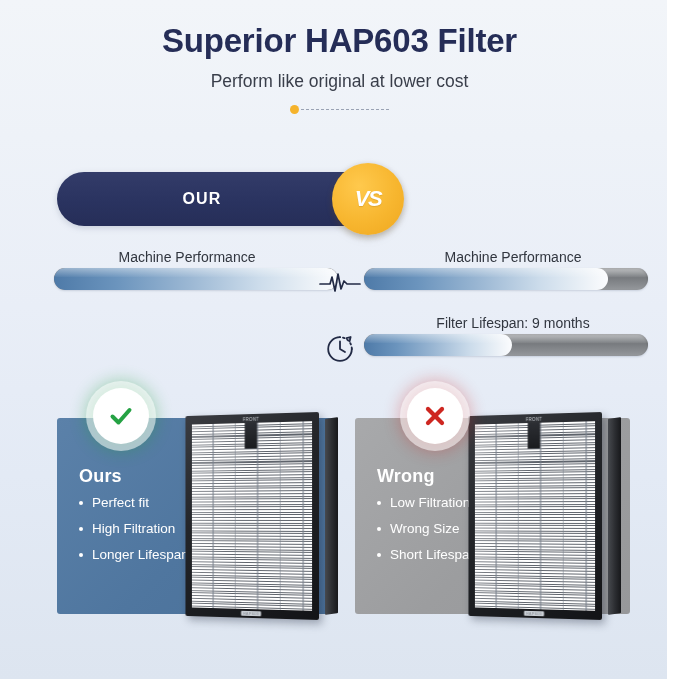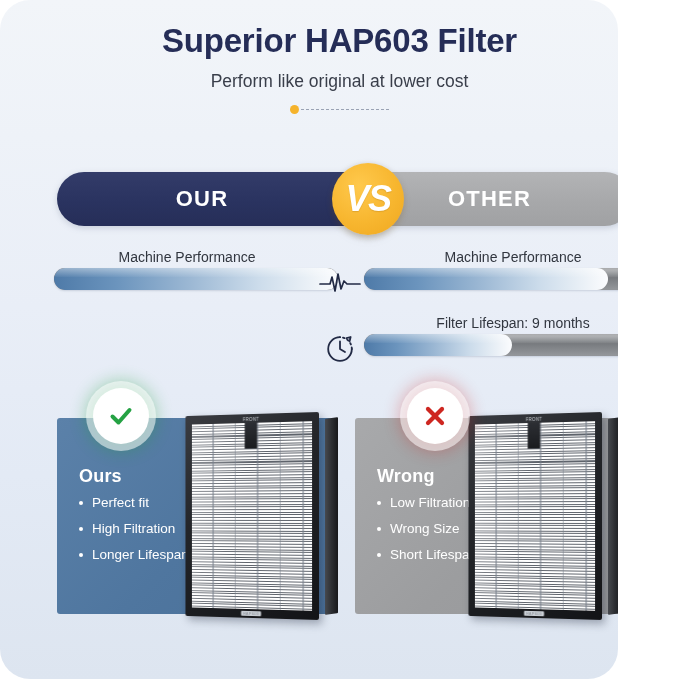--- a/index.html
+++ b/index.html
@@ -8,31 +8,30 @@
   body {
     width: 679px;
     height: 679px;
     overflow: hidden;
     font-family: "Liberation Sans", sans-serif;
     background: #ffffff;
   }
 
   .poster {
     position: relative;
-    width: 618px;
+    width: 667px;
     height: 679px;
     background:
       linear-gradient(180deg,
         #f2f5f9 0%,
         #eef2f8 20%,
         #e9eef7 45%,
         #e3eaf5 70%,
         #dde5f0 100%);
     overflow: hidden;
-    border-radius: 30px;
   }
 
   
   .header {
     position: absolute;
     top: 22px;
     left: 0;
     width: 679px;
     text-align: center;
   }
@@ -80,21 +79,21 @@
     height: 54px;
     display: flex;
     filter: drop-shadow(0 2px 3px rgba(40,55,90,0.18));
   }
   .banner-half {
     height: 54px;
     display: flex;
     align-items: center;
     justify-content: center;
     color: #ffffff;
-    font-size: 22px;
+    font-size: 16px;
     font-weight: bold;
     letter-spacing: 1.2px;
     text-align: right;
   }
   .banner-left {
     width: 290px;
     background: linear-gradient(180deg, #333c69 0%, #2a3360 55%, #262e58 100%);
     border-radius: 27px 0 0 27px;
   }
   .banner-right {
@@ -110,21 +109,21 @@
     height: 72px;
     border-radius: 50%;
     background: radial-gradient(circle at 38% 32%, #ffc94d 0%, #f7b62f 55%, #efa71f 100%);
     display: flex;
     align-items: center;
     justify-content: center;
     box-shadow: 0 3px 6px rgba(120,80,10,0.25);
   }
   .vs-text {
     color: #ffffff;
-    font-size: 36px;
+    font-size: 22px;
     font-weight: bold;
     font-style: italic;
     letter-spacing: -1.5px;
     text-shadow: 0 1px 1px rgba(150,100,10,0.25);
   }
 
   
   .metrics {
     position: absolute;
     top: 246px;
@@ -366,23 +365,20 @@
     <div class="divider-row">
       <span class="divider-dot"></span>
       <span class="divider-line"></span>
     </div>
   </div>
 
   <div class="banner">
     <div class="banner-half banner-left">
       <span>OUR</span>
     </div>
-    <div class="banner-half banner-right">
-      <span>OTHER</span>
-    </div>
     <div class="vs-badge">
       <span class="vs-text">VS</span>
     </div>
   </div>
 
   <div class="metrics">
 
     <div class="metric-row">
       <div class="metric-side left">
         <div class="metric-label">Machine Performance</div>

